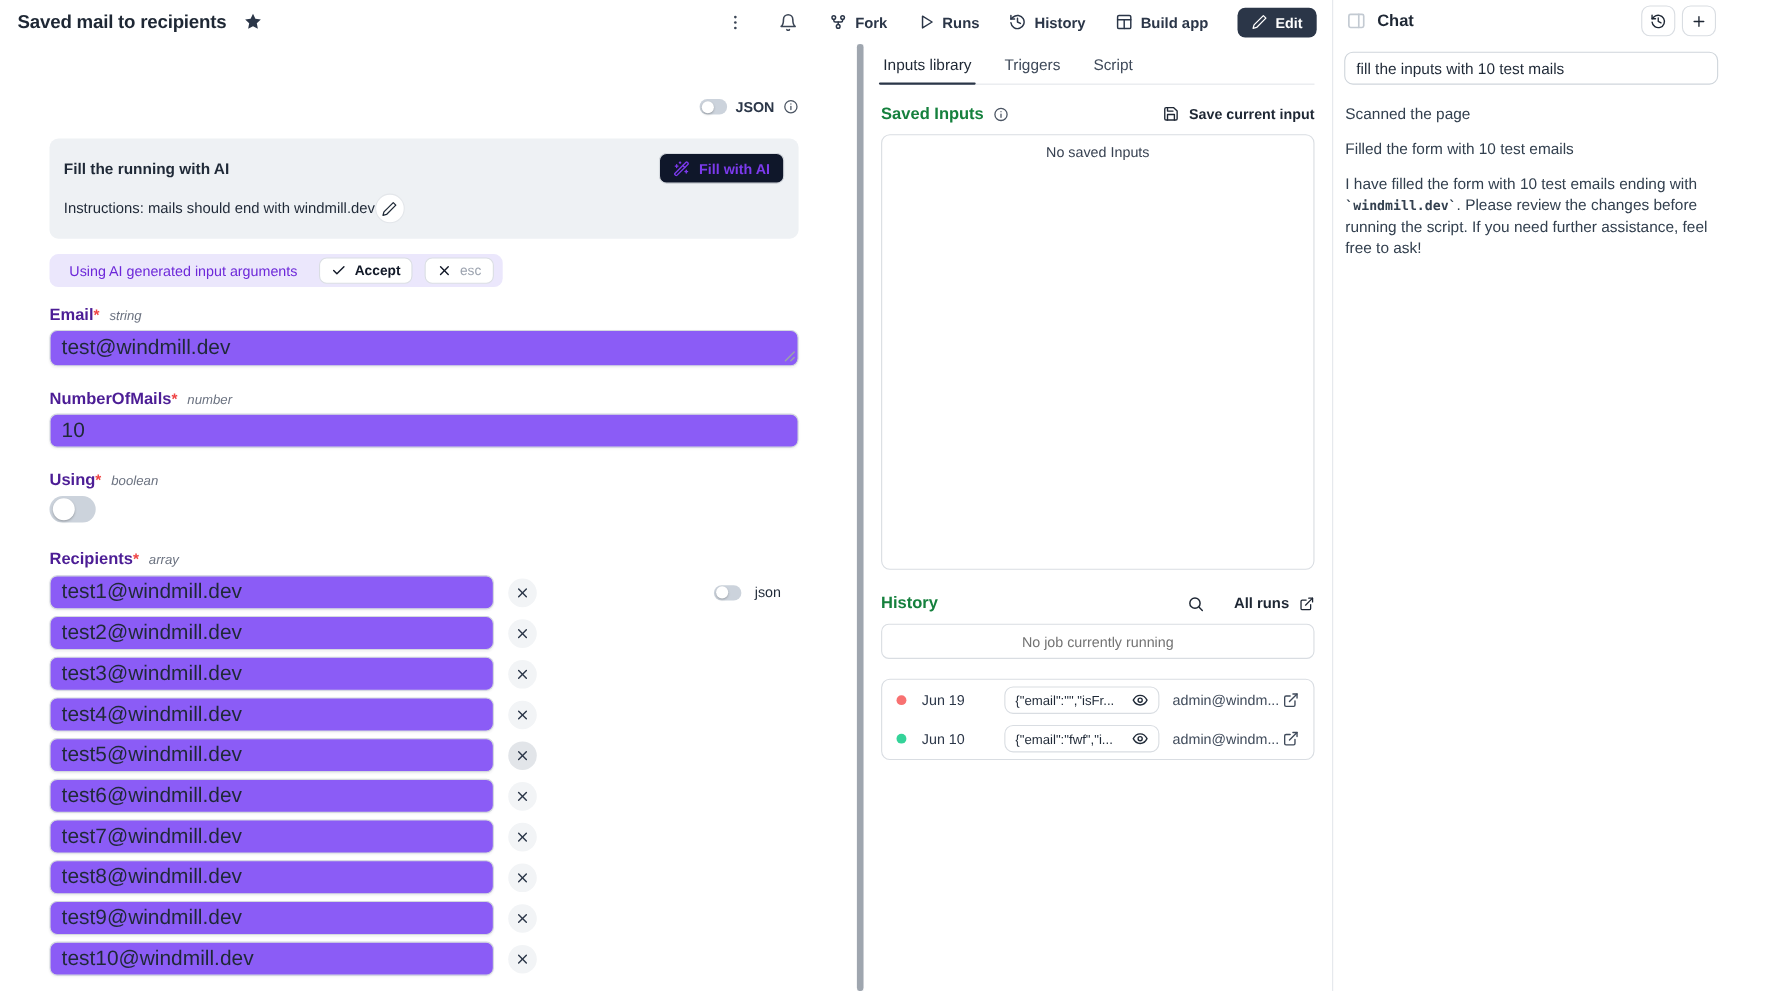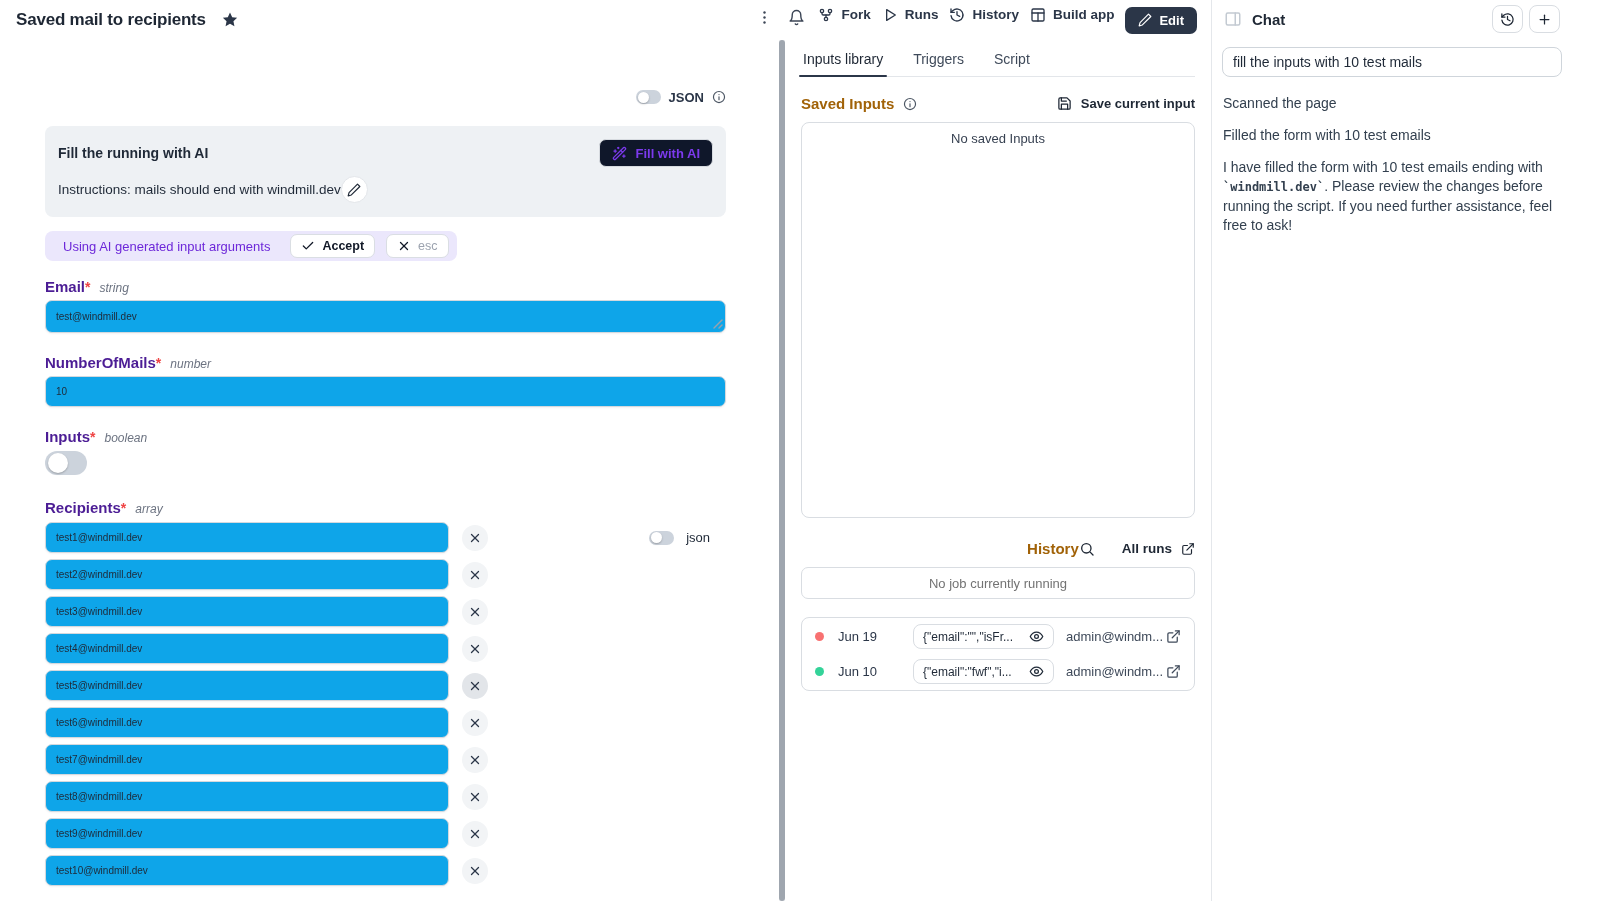--- a/index.html
+++ b/index.html
@@ -5,21 +5,21 @@
   * { margin:0; padding:0; box-sizing:border-box; }
   html,body { background:#fff; }
   body { font-family:"Liberation Sans", sans-serif; color:#1f2937; }
   .app { width:1624px; height:901px; display:flex; overflow:hidden; background:#fff; }
 
   
   .main { width:1211px; display:flex; flex-direction:column; flex:none; }
   .topbar { height:40px; flex:none; display:flex; align-items:center; padding:0 14px 0 16px; }
   .page-title { font-size:17px; font-weight:700; color:#1e2734; letter-spacing:-0.2px; }
   .star-btn { background:none; border:none; margin-left:15px; display:flex; cursor:pointer; color:#2b3648; }
-  .topbar-right { margin-left:auto; display:flex; align-items:flex-start; gap:11px; }
+  .topbar-right { margin-left:auto; display:flex; align-items:center; gap:27px; }
   .icon-btn { background:none; border:none; display:flex; color:#3c4656; cursor:pointer; padding:2px; }
   .nav-btn { background:none; border:none; display:flex; align-items:center; gap:7px; font-family:inherit;
              font-size:13.5px; font-weight:700; color:#2b3648; cursor:pointer; }
   .edit-btn { background:#2b3648; color:#fff; border:none; border-radius:7px; height:27px; padding:0 13px;
               display:flex; align-items:center; gap:7px; font-size:13px; font-weight:700; font-family:inherit; cursor:pointer; }
 
   .content-row { flex:1; display:flex; min-height:0; }
 
   
   .form-panel { width:779px; flex:none; padding-left:45px; }
@@ -49,21 +49,21 @@
                 height:24px; padding:0 10px; font-size:12.5px; font-family:inherit; cursor:pointer; color:#111827; }
   .banner-btn + .banner-btn { margin-left:11px; }
   .banner-btn .lbl { font-weight:700; color:#111827; }
   .banner-btn.esc .lbl { font-weight:400; color:#9ca3af; }
 
   .f-row { margin-top:17px; display:flex; align-items:baseline; }
   .f-row.gap-lg { margin-top:21px; }
   .f-label { font-size:15px; font-weight:700; color:#4c1d95; }
   .req { color:#ef4444; font-weight:700; font-size:14px; }
   .f-type { font-size:12px; color:#6b7280; font-style:italic; margin-left:9px; }
-  .f-input { border:1px solid #d4d9de; border-radius:7px; background:#0ea5e9; padding:6px 10px; font-size:10px;
+  .f-input { border:1px solid #d4d9de; border-radius:7px; background:#8b5cf6; padding:6px 10px; font-size:19px;
              color:#1f2937; font-family:inherit; box-shadow:0 1px 2px rgba(16,24,40,.05); outline:none; }
   .textarea-wrap { position:relative; margin-top:5px; }
   textarea.f-input { display:block; width:100%; height:33px; resize:none; overflow:hidden; line-height:19px; }
   .resize-ic { position:absolute; right:3px; bottom:4px; color:#9aa1ab; display:flex; }
   input.f-input { display:block; width:100%; height:31px; margin-top:5px; }
 
   .bool-toggle { margin-top:6px; }
 
   .recipients-list { margin-top:2px; position:relative; }
   .recip-row { display:flex; align-items:center; margin-top:6px; height:31px; }
@@ -79,21 +79,21 @@
   .panel-scrollbar .thumb { width:6px; height:100%; background:#9fa6af; border-radius:3px; }
 
   
   .mid-panel { flex:1; min-width:0; padding:0 16px; display:flex; flex-direction:column; }
   .tabs { display:flex; gap:30px; padding:11px 2px 0; border-bottom:1px solid #e3e6ea; flex:none; }
   .tab { font-size:14px; color:#3f4a5a; padding-bottom:9px; position:relative; cursor:pointer; }
   .tab.active { color:#1e2734; font-weight:500; }
   .tab.active::after { content:""; position:absolute; left:-4px; right:-4px; bottom:-1px; height:2.5px;
                        background:#2b3648; border-radius:2px; }
   .saved-header { margin-top:18px; display:flex; align-items:center; justify-content:space-between; }
-  .sec-title { font-size:15px; font-weight:700; color:#a16207; display:flex; align-items:center; gap:9px;justify-content:flex-end; }
+  .sec-title { font-size:15px; font-weight:700; color:#15803d; display:flex; align-items:center; gap:9px; }
   .save-cur { display:flex; align-items:center; gap:9px; font-size:13px; font-weight:700; color:#1e2734;
               background:none; border:none; font-family:inherit; cursor:pointer; }
   .saved-box { margin-top:10px; border:1px solid #d9dde2; border-radius:8px; height:396px; display:flex;
                justify-content:center; align-items:flex-start; padding-top:8px; font-size:13px; color:#374151; }
   .history-header { margin-top:22px; display:flex; align-items:center; }
   .history-header .sec-title { flex:1; }
   .search-btn { background:none; border:none; color:#1e2734; display:flex; margin-right:27px; cursor:pointer; }
   .allruns { display:flex; align-items:center; gap:9px; font-size:13.5px; font-weight:700; color:#1e2734;
              background:none; border:none; font-family:inherit; cursor:pointer; }
   .nojob-box { margin-top:10px; border:1px solid #d9dde2; border-radius:7px; height:32px; display:flex;
@@ -276,21 +276,21 @@
           
           <div class="f-row gap-lg">
             <span class="f-label">NumberOfMails</span>
             <span class="req">*</span>
             <span class="f-type">number</span>
           </div>
           <input class="f-input" type="text" value="10" style="">
 
           
           <div class="f-row gap-lg">
-            <span class="f-label">Inputs</span>
+            <span class="f-label">Using</span>
             <span class="req">*</span>
             <span class="f-type">boolean</span>
           </div>
           <span class="toggle lg bool-toggle" style="display:inline-block"><span class="knob"></span></span>
 
           
           <div class="f-row" style="margin-top:20px">
             <span class="f-label">Recipients</span>
             <span class="req">*</span>
             <span class="f-type">array</span>

